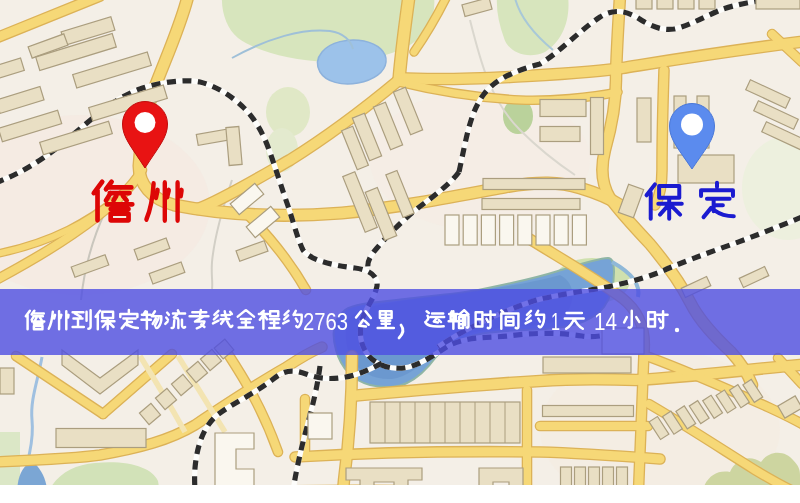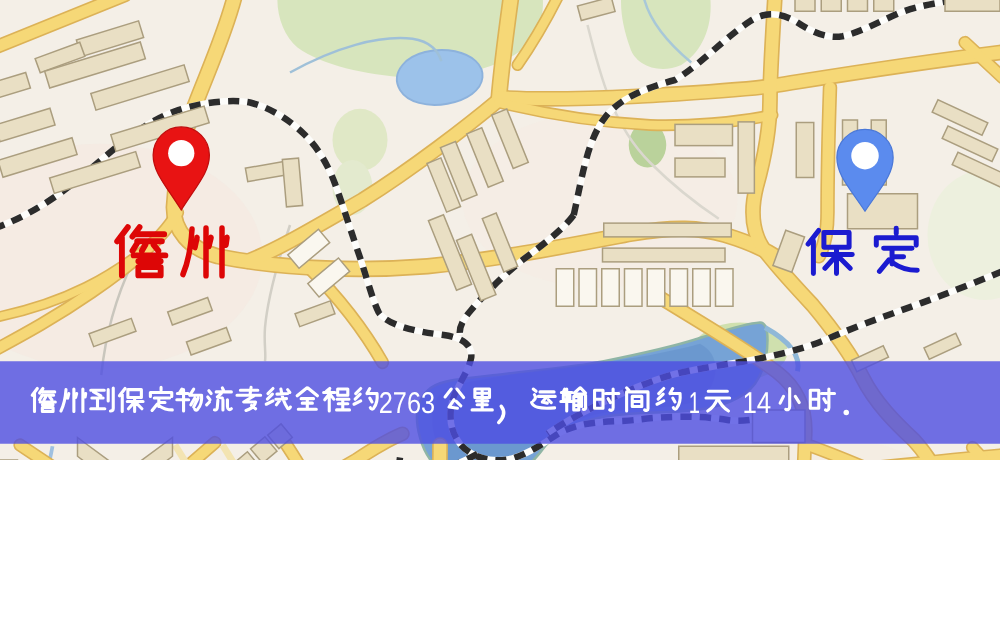--- a/index.html
+++ b/index.html
@@ -1,16 +1,16 @@
 <!DOCTYPE html>
 <html><head>
 <meta charset="utf-8">
 <style>
 html,body{margin:0;padding:0;background:#fff;font-family:"Liberation Sans", sans-serif;}
-#map{position:relative;width:800px;height:368px;overflow:hidden;}
+#map{position:relative;width:800px;height:485px;overflow:hidden;}
 .glyph{fill:none;stroke-linecap:round;stroke-linejoin:round;}
 </style>
 </head>
 <body>
 
 <div id="map">
 <svg width="800" height="503" viewBox="0 0 800 503">
 <defs>
 <g id="g_dan">
           <path d="M16,26 L16,90 M26,8 L8,32 M46,8 L34,24 M40,20 L88,20 M42,32 L84,32 M44,32 L34,48 M56,38 L50,48 M70,38 L78,48 M36,56 L90,56 M44,66 L82,66 M44,76 L82,76 L82,90 L44,90 L44,76"></path>

